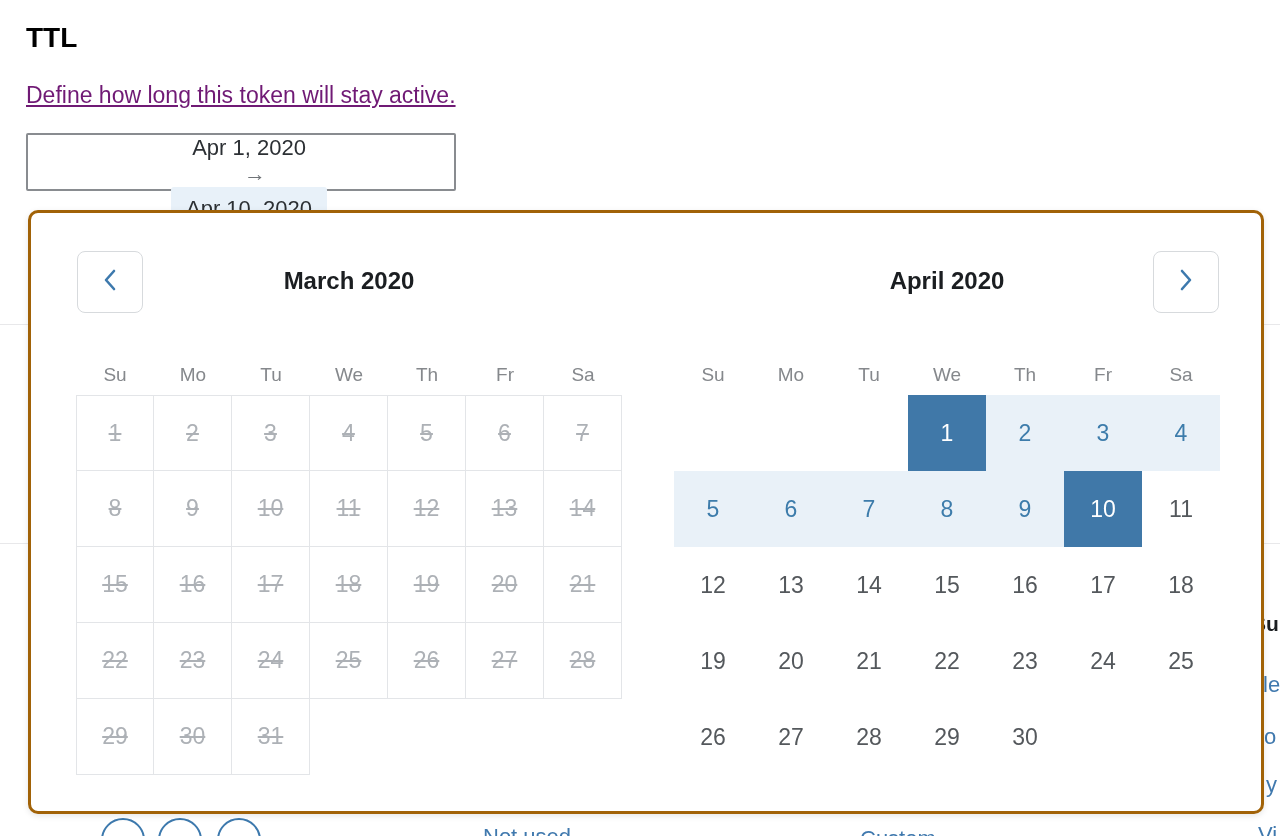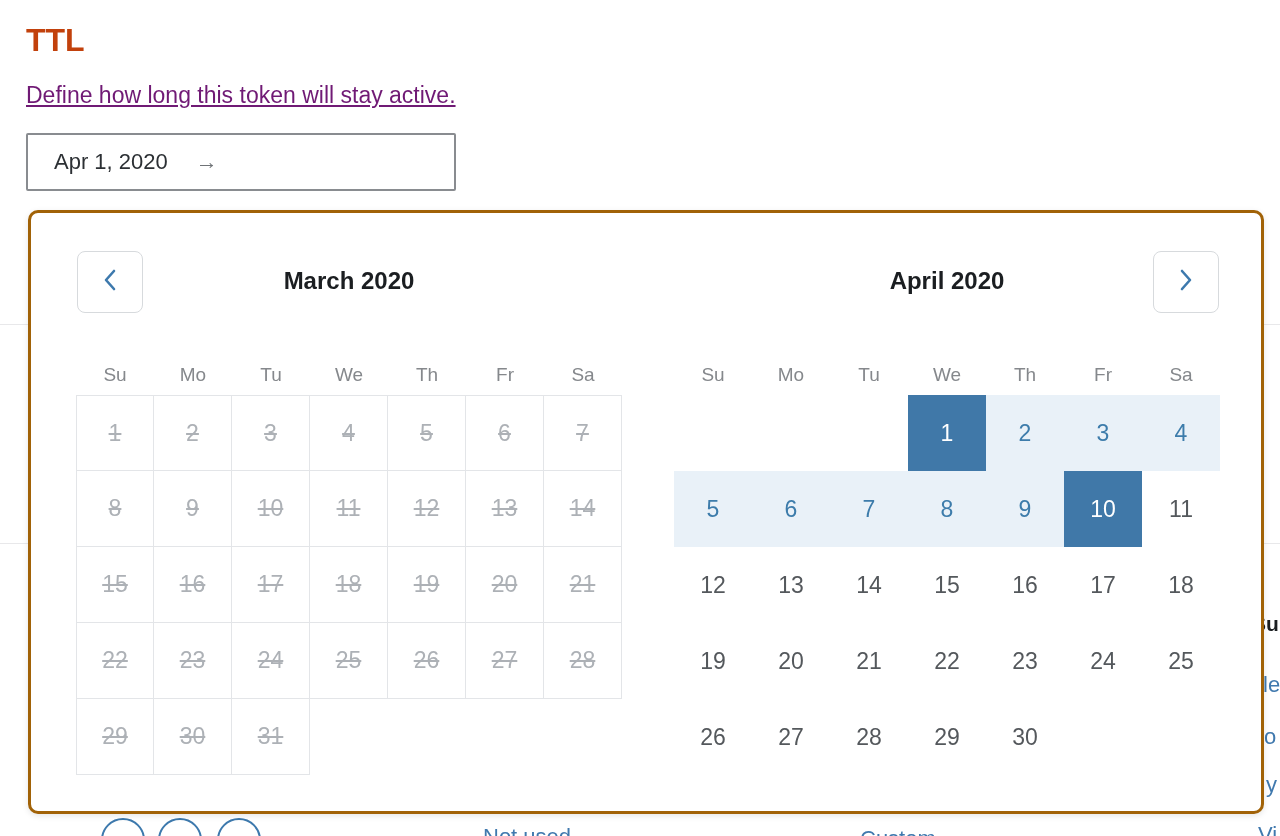--- a/index.html
+++ b/index.html
@@ -2,33 +2,33 @@
 <html><head>
 <meta charset="utf-8">
 <style>
   * { margin:0; padding:0; box-sizing:border-box; }
   html,body { width:1280px; height:836px; overflow:hidden; background:#ffffff;
     font-family:"Liberation Sans","DejaVu Sans",sans-serif; }
   .stage { position:relative; width:1280px; height:836px; }
 
   
   .bg-layer { position:absolute; inset:0; z-index:1; }
-  .page-title { position:absolute; left:26px; top:22px; font-size:32px; font-weight:bold; color:#c2410c; }
+  .page-title { position:absolute; left:26px; top:22px; font-size:28px; font-weight:bold; color:#000000; }
   .page-subtitle { position:absolute; left:26px; top:82px; font-size:23px; color:#701a75;text-decoration:underline; }
 
   .divider { position:absolute; left:0; width:1280px; height:1px; background:#e8e8ea; }
 
   .frag { position:absolute; white-space:nowrap; font-size:22px; color:#4079ae; }
   .frag.bold-dark { color:#1b1e21; font-weight:bold; font-size:21px; }
   .circle-frag { position:absolute; width:44px; height:44px; border:2px solid#3d79ad; border-radius:50%; background:#fff; }
 
   
   .date-input { position:absolute; left:26px; top:133px; width:430px; height:58px;
     background:#fff; border:2px solid #898c90; border-radius:2px; display:flex; align-items:center;
-    padding:0 10px 0 26px; z-index:2; cursor:pointer; }
+    padding:0 10px 0 26px; z-index:2; cursor:pointer;flex-direction:column; }
   .date-input .start-date { font-size:22px; color:#2c3034; }
   .date-input .range-arrow { font-size:22px; color:#6f7377; margin:0 16px 0 28px; }
   .date-input .end-date { font-size:22px; color:#2c3034; background:#e8f1f9; border-radius:3px;
     padding:9px 15px; }
 
   
   .popover { position:absolute; left:28px; top:210px; width:1236px; height:604px; background:#ffffff;
     border:3px solid #a16207; border-radius:10px; box-shadow:0 2px 6px rgba(0,0,0,.10); z-index:10; }
 
   .nav-btn { position:absolute; top:38px; width:66px; height:62px; background:#fff;
@@ -83,20 +83,21 @@
         <span class="frag" style="left: 1258px; top: 822px;">Vi</span>
         <div class="circle-frag" style="left: 101px; top: 818px;"></div>
         <div class="circle-frag" style="left: 158px; top: 818px;"></div>
         <div class="circle-frag" style="left: 217px; top: 818px;"></div>
       </div>
   </div>
 
   <div class="date-input">
     <span class="start-date">Apr 1, 2020</span>
     <span class="range-arrow">→</span>
+    <span class="end-date">Apr 10, 2020</span>
   </div>
 
   <div class="popover">
 
     <div class="nav-btn prev">
       <span>
         <svg width="14" height="24" viewBox="0 0 14 24">
             <polyline points="11,3 3,12 11,21" fill="none" stroke="#3d79ad" stroke-width="2.6" stroke-linecap="round" stroke-linejoin="round"></polyline>
           </svg>
       </span>

